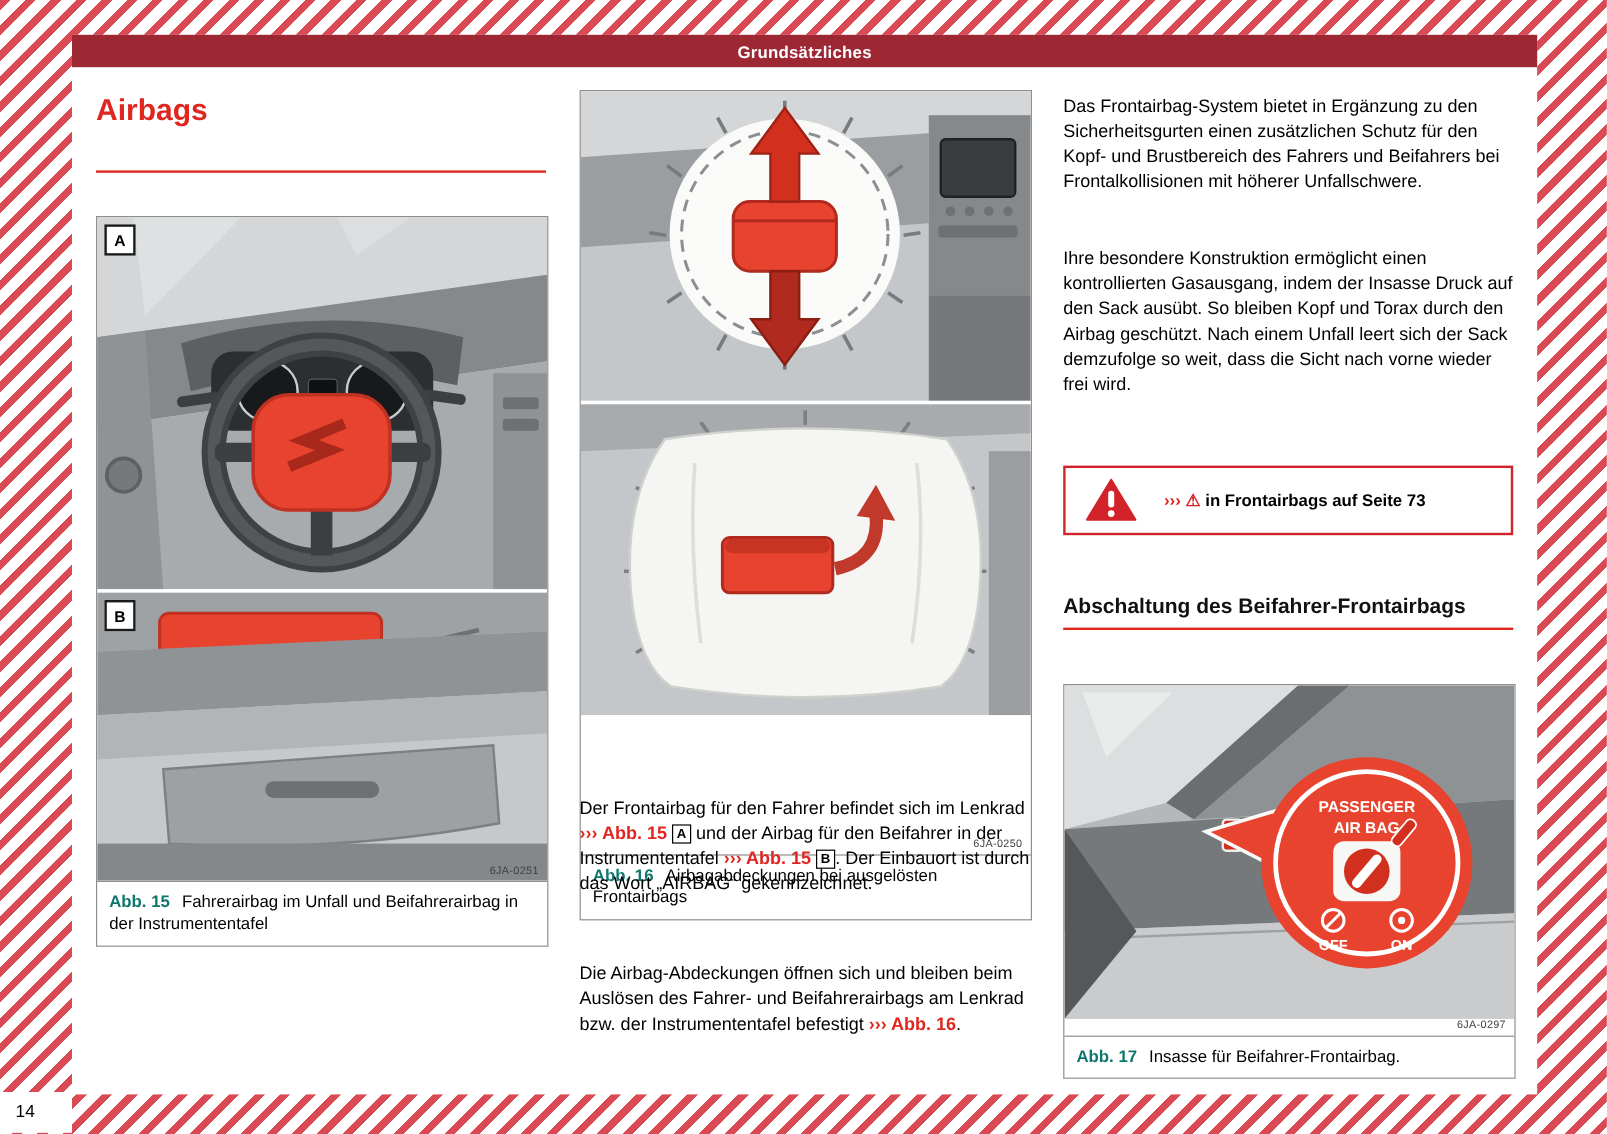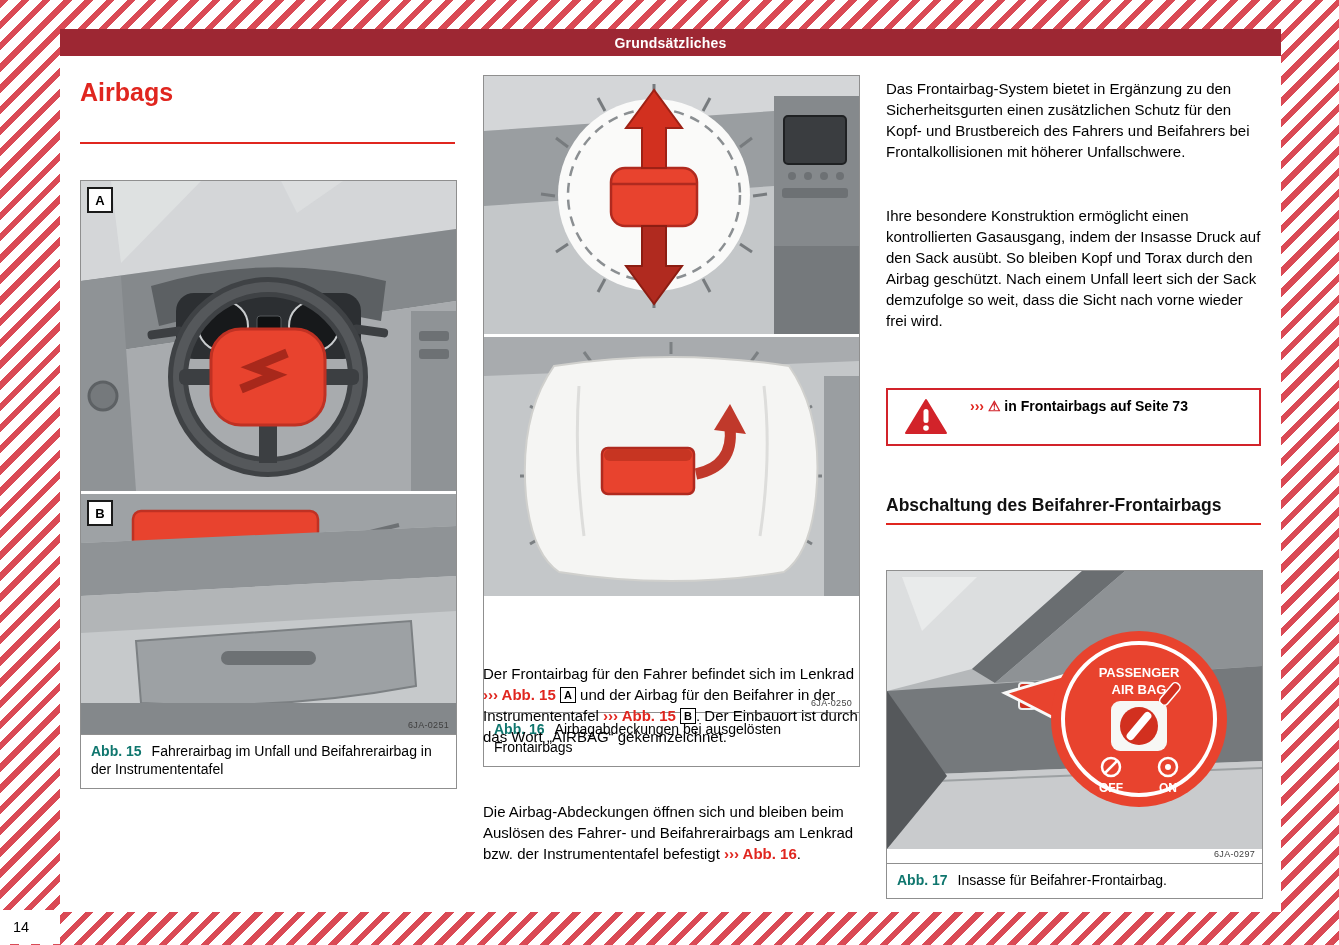--- a/index.html
+++ b/index.html
@@ -20,21 +20,21 @@
   .fig-image svg{display:block}
   .fig-caption{border-top:1px solid #8f8f8f;padding:7px 10px 9px;font-size:14px;line-height:1.32}
   .cap-label{color:#0f766e;font-weight:bold;margin-right:10px}
   .panel-label{position:absolute;width:22px;height:22px;border:2px solid #1a1a1a;background:#fff;
                display:flex;align-items:center;justify-content:center;font-weight:bold;font-size:13px}
   .img-code{position:absolute;right:7px;bottom:4px;font-size:9px;color:#3f3f3f;letter-spacing:.3px}
   .ref{color:#e0261f;font-weight:bold}
   .kbox{display:inline-block;border:1.5px solid #000;padding:0 3px;font-size:11px;font-weight:bold;
         line-height:14px;vertical-align:1.5px;background:#fff}
   .warning-box{position:absolute;width:375px;border:2px solid #d2232a;background:#fff;
-               display:flex;gap:22px;padding:8px 16px;box-sizing:border-box;height:58px}
+               display:flex;align-items:center;gap:22px;padding:8px 16px;box-sizing:border-box;height:58px}
   .warning-text{font-size:14px;font-weight:bold}
   .warn-glyph{color:#d2232a;font-weight:bold}
   .heading-block{position:absolute;width:375px}
   .pagenum{position:absolute;left:0;top:910px;width:60px;height:34px;background:#fff;
            display:flex;align-items:center;padding-left:13px;font-size:14.5px;box-sizing:border-box}
   .svg-wtext{fill:#fff;font-weight:bold;text-anchor:middle;font-family:"Liberation Sans",sans-serif}
 </style>
 </head>
 <body>
 

